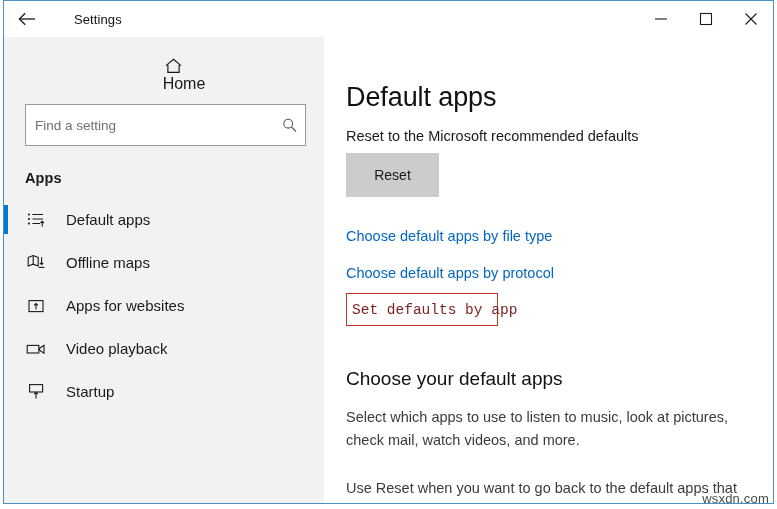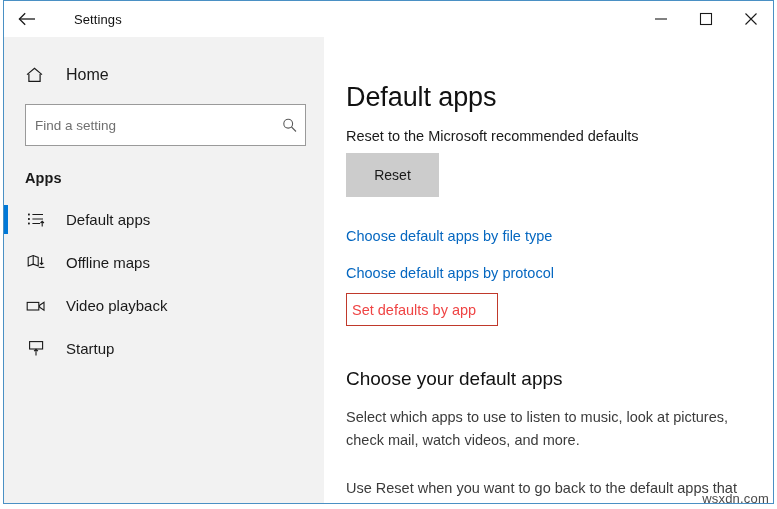--- a/index.html
+++ b/index.html
@@ -87,20 +87,21 @@
     padding-top: 0px;
     box-sizing: border-box;
   }
   #home-row {
     display: flex;
     align-items: center;
     height: 36px;
     margin: 20px 0 0 0;
     padding-left: 21px;
     cursor: default;
+    flex-direction: column;
   }
   #home-row .hicon {
     width: 22px;
     display: flex;
     align-items: center;
     justify-content: flex-start;
   }
   #home-label {
     font-size: 16px;
     color: #1a1a1a;
@@ -229,22 +230,23 @@
     width: 152px;
     height: 33px;
     border: 1.5px solid #c0392b;
     box-sizing: border-box;
     display: flex;
     align-items: center;
     padding-left: 5px;
   }
   #setdefaults-label {
     font-size: 14.5px;
-    color: #ef4444;
+    color: #7f1d1d;
     white-space: nowrap;
+    font-family: Liberation Mono, monospace;
   }
 
   #choose-heading {
     font-size: 19px;
     color: #111111;
     margin-top: 42px;
     font-weight: normal;
   }
   .body-para {
     font-size: 14.5px;
@@ -348,20 +350,30 @@
             <svg width="19" height="17" viewBox="0 0 19 17">
               <path d="M1.2 3.4 L6.2 1.6 L11.2 3.4 L11.2 12 L6.2 10.2 L1.2 12 Z" fill="none" stroke="#1a1a1a" stroke-width="1.1"></path>
               <path d="M6.2 1.6 L6.2 10.2" stroke="#1a1a1a" stroke-width="1.1" fill="none"></path>
               <path d="M14.6 3.2 L14.6 10.4 M12.9 8.8 L14.6 10.5 L16.3 8.8" stroke="#1a1a1a" stroke-width="1.1" fill="none"></path>
               <path d="M11.8 13.4 L17.4 13.4" stroke="#1a1a1a" stroke-width="1.1" fill="none"></path>
             </svg>
           </span>
           <span class="nav-label">Offline maps</span>
         </div>
 
+        <div class="nav-item">
+          <span class="accent"></span>
+          <span class="nav-icon">
+            <svg width="18" height="16" viewBox="0 0 18 16">
+              <rect x="2" y="2.6" width="14" height="11" fill="none" stroke="#1a1a1a" stroke-width="1.1"></rect>
+              <path d="M9 11.4 L9 5.6 M7.1 7.4 L9 5.5 L10.9 7.4" stroke="#1a1a1a" stroke-width="1.1" fill="none"></path>
+            </svg>
+          </span>
+          <span class="nav-label">Apps for websites</span>
+        </div>
 
         <div class="nav-item">
           <span class="accent"></span>
           <span class="nav-icon">
             <svg width="20" height="14" viewBox="0 0 20 14">
               <rect x="1.2" y="3.4" width="11.6" height="7.6" fill="none" stroke="#1a1a1a" stroke-width="1.1"></rect>
               <path d="M13.6 6.2 L18 3.2 L18 11.2 L13.6 8.2 Z" fill="none" stroke="#1a1a1a" stroke-width="1.1"></path>
             </svg>
           </span>
           <span class="nav-label">Video playback</span>

